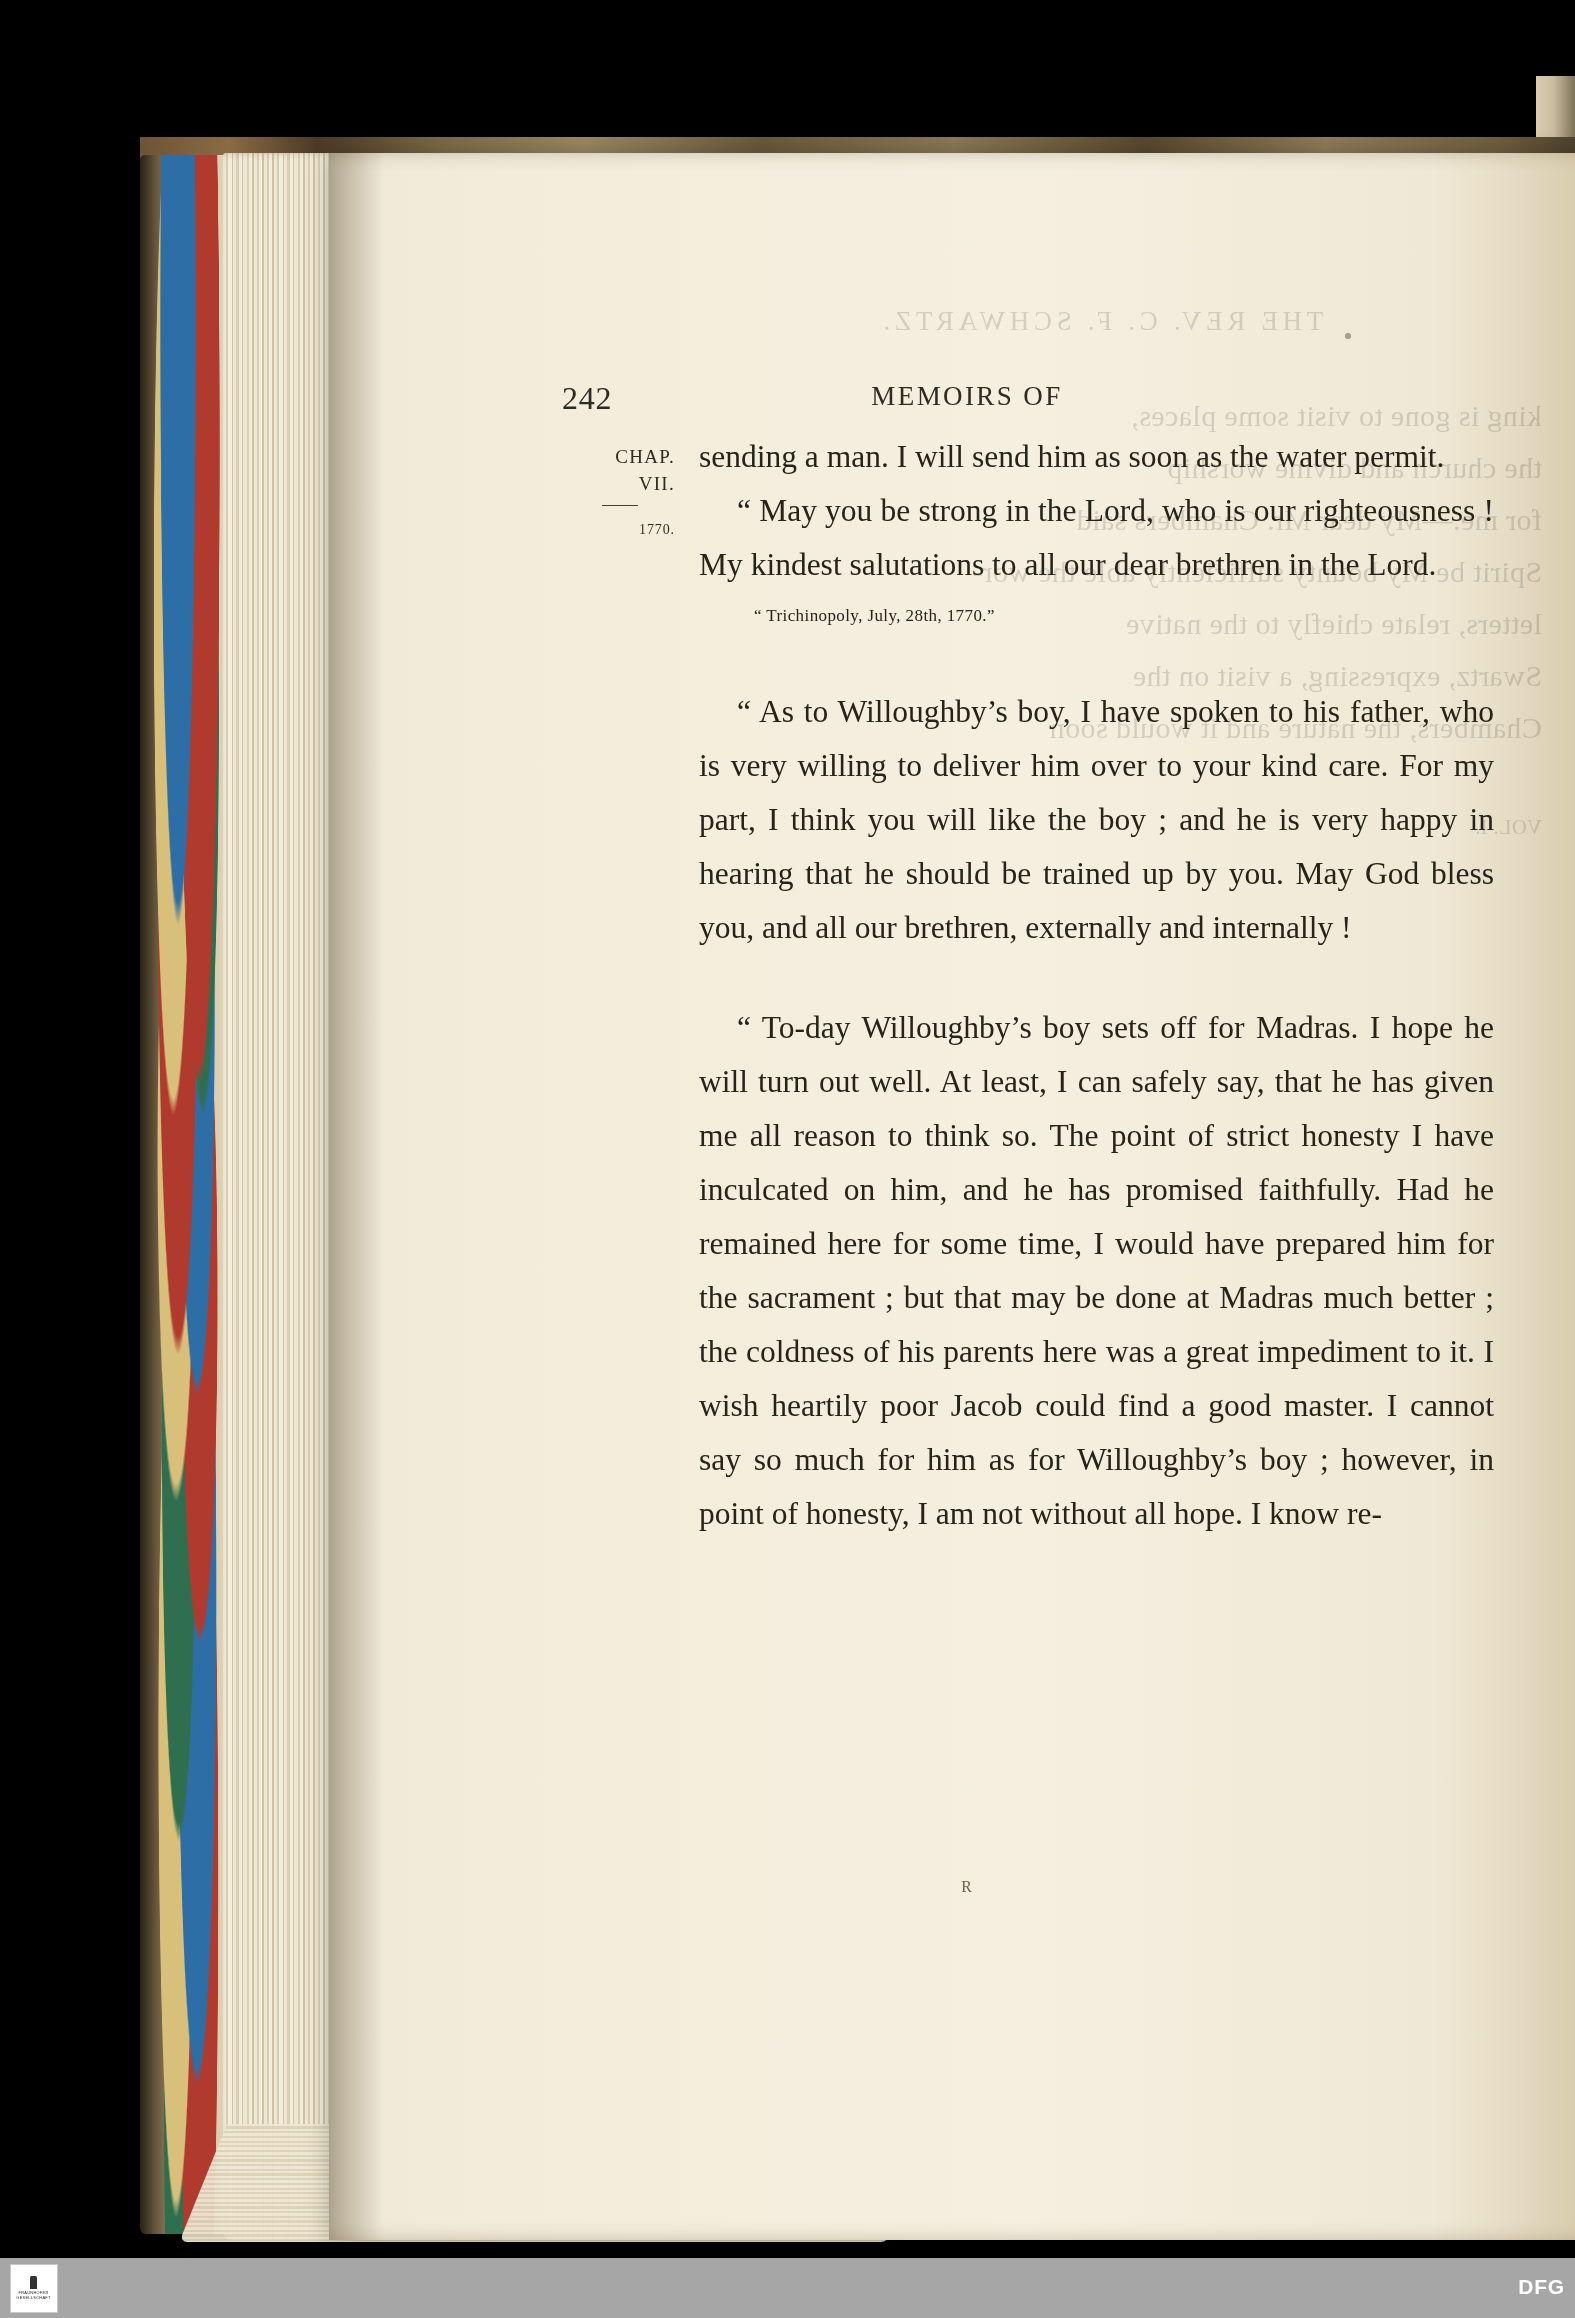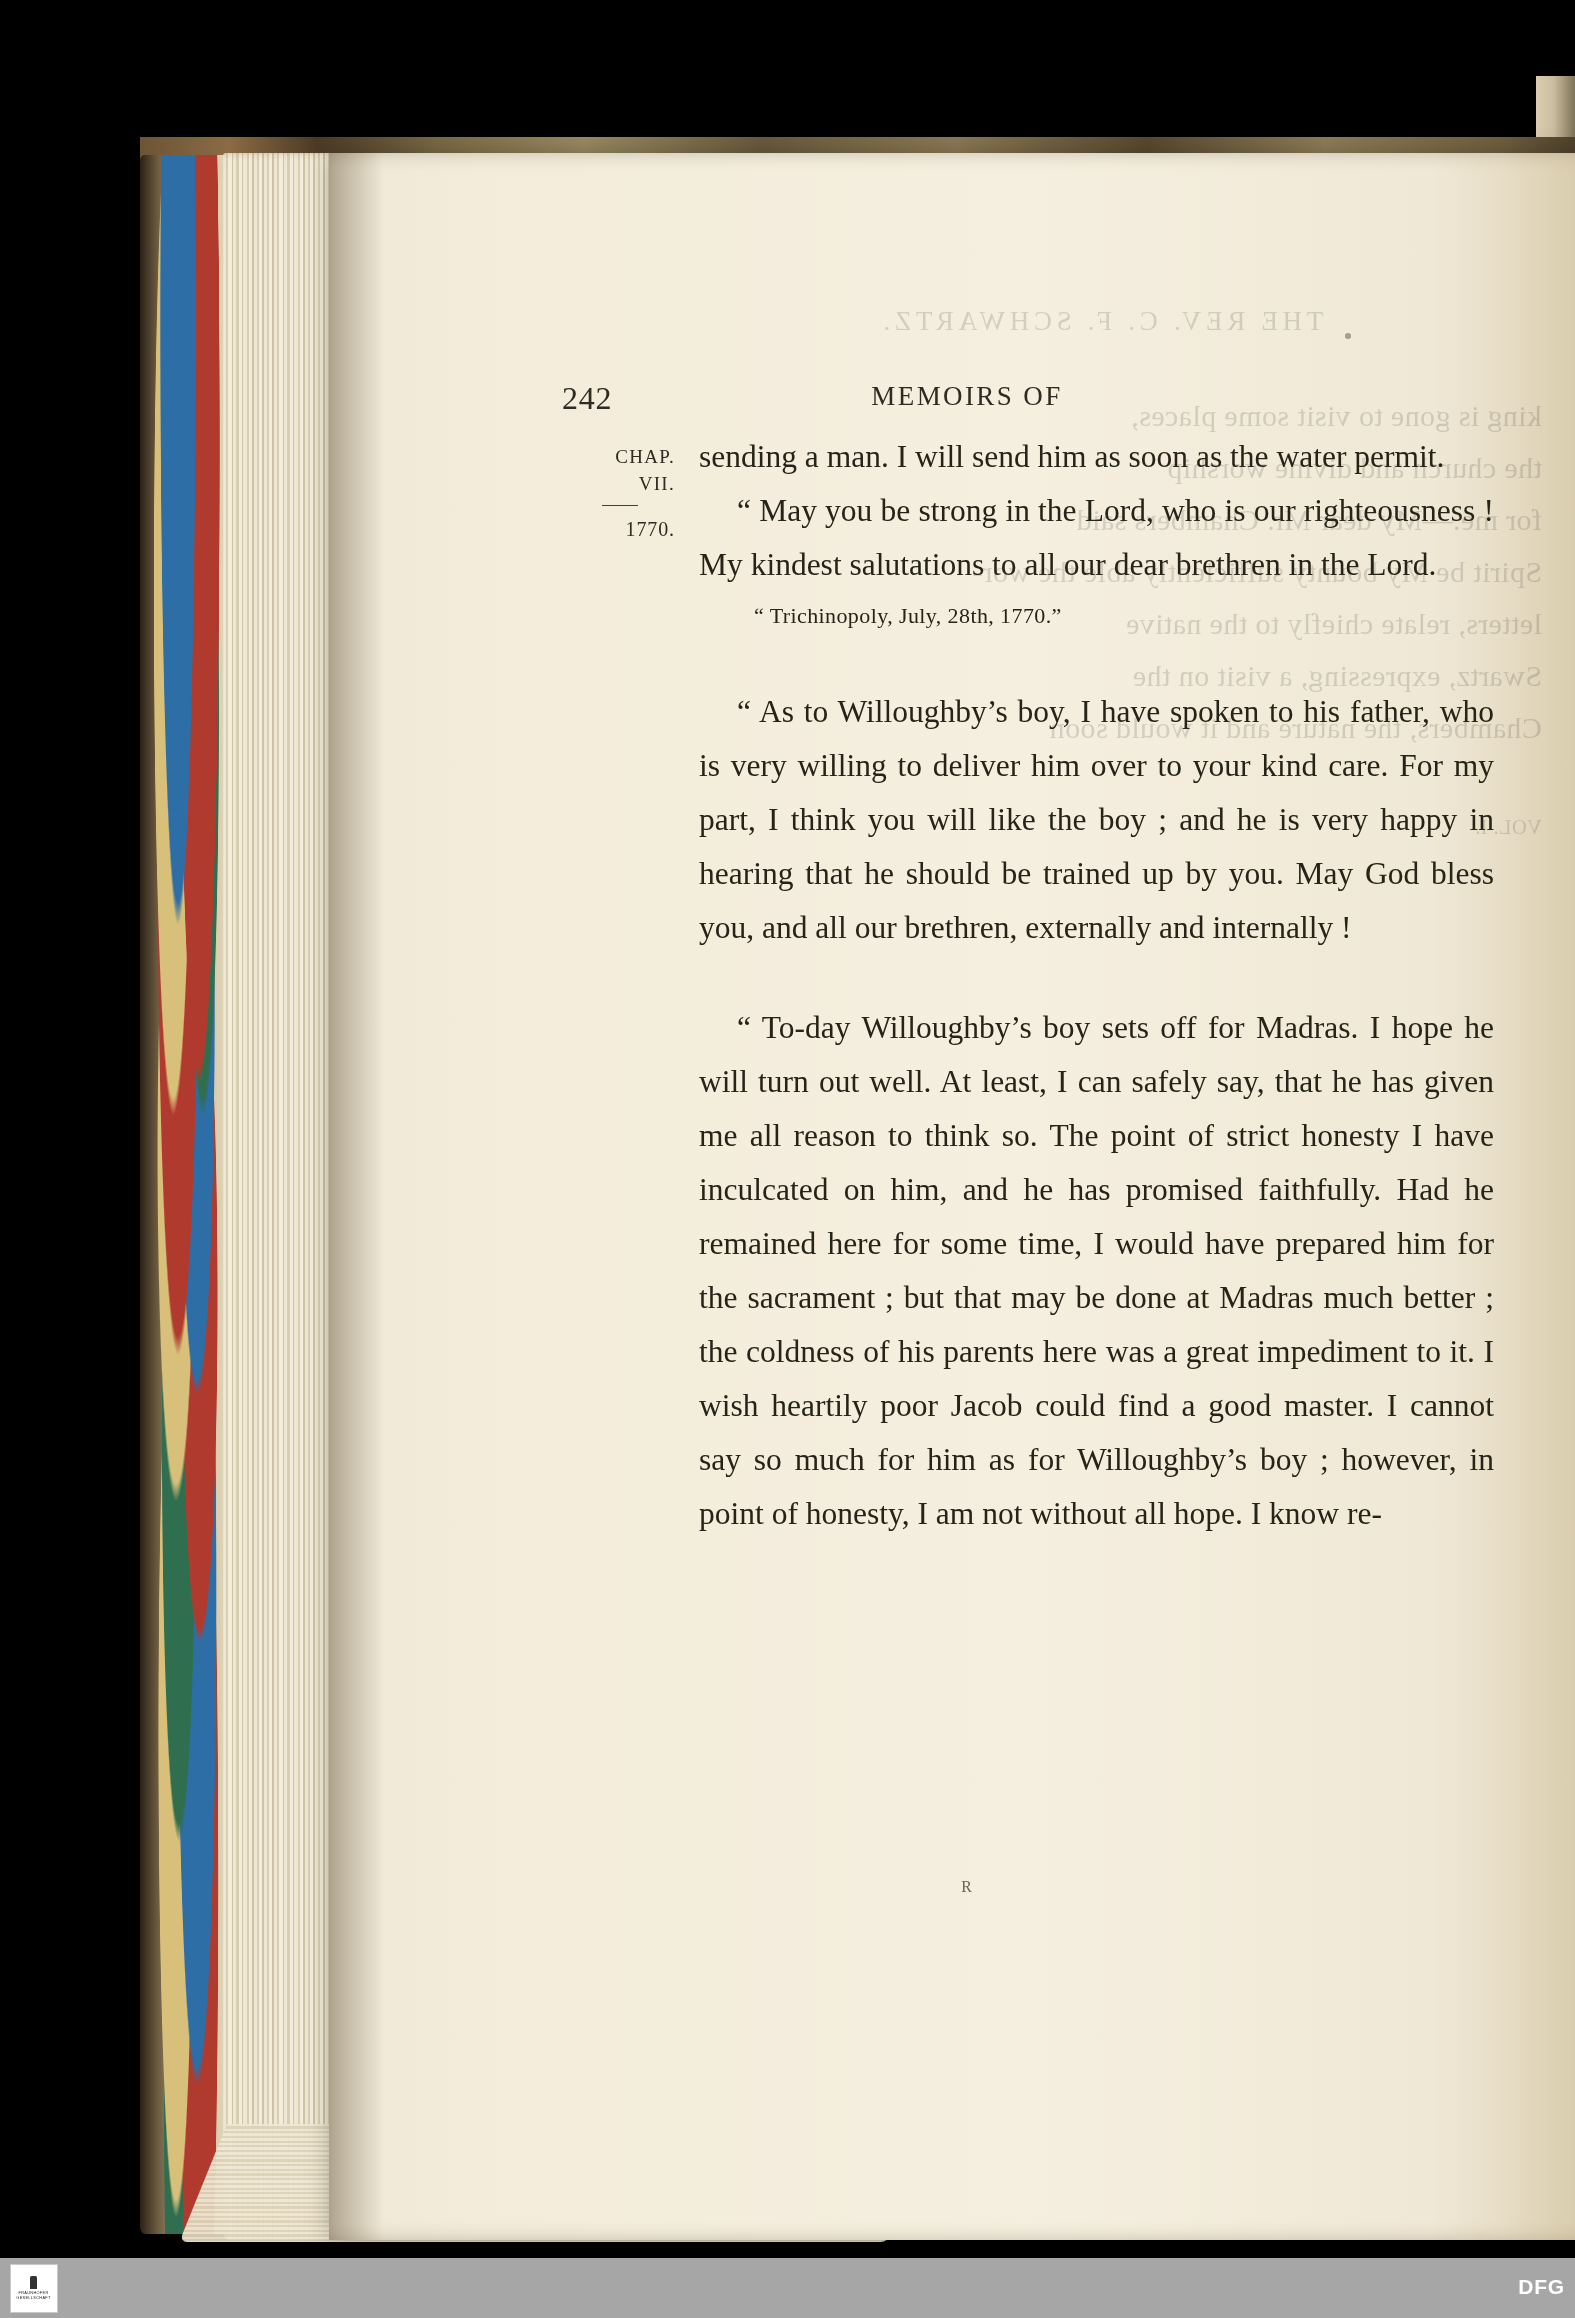--- a/index.html
+++ b/index.html
@@ -254,21 +254,21 @@
     letter-spacing: 1.3px;
     color: #2e2b22;
   }
   #side-note .rule {
     width: 36px;
     height: 1.6px;
     background: #43402f;
     margin: 7.9px auto 9.5px auto;
   }
   #side-note .year {
-    font-size: 20px;
+    font-size: 14px;
     letter-spacing: 0.9px;
   }
 
   #text-column {
     position: absolute;
     left: 370px;
     top: 277px;
     width: 795px;
     font-size: 31.5px;
     line-height: 54px;
@@ -285,21 +285,21 @@
     text-indent: 38px;
   }
   #text-column p.gap {
     margin-top: 46px;
     font-family: Liberation Serif, serif;
   }
   #text-column .dateline {
     display: block;
     text-align: left;
     padding-left: 55px;
-    font-size: 22px;
+    font-size: 17px;
     line-height: 47px;
     letter-spacing: 0.4px;
   }
 
   #signature-mark {
     position: absolute;
     left: 50%;
     top: 1725px;
     transform: translateX(-50%);
     font-size: 15.8px;

